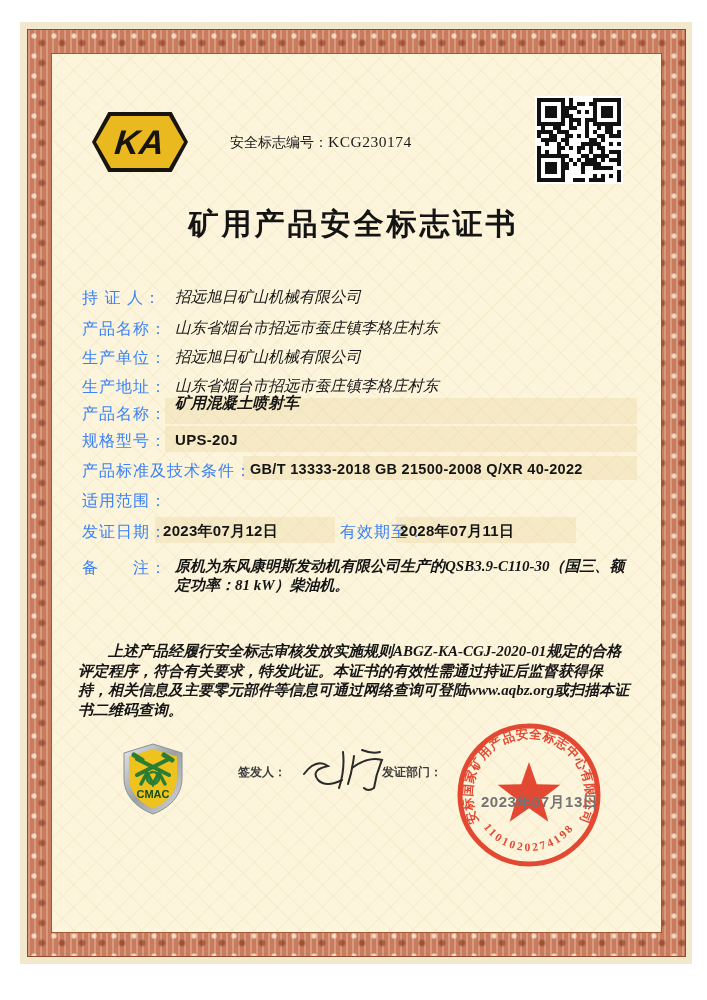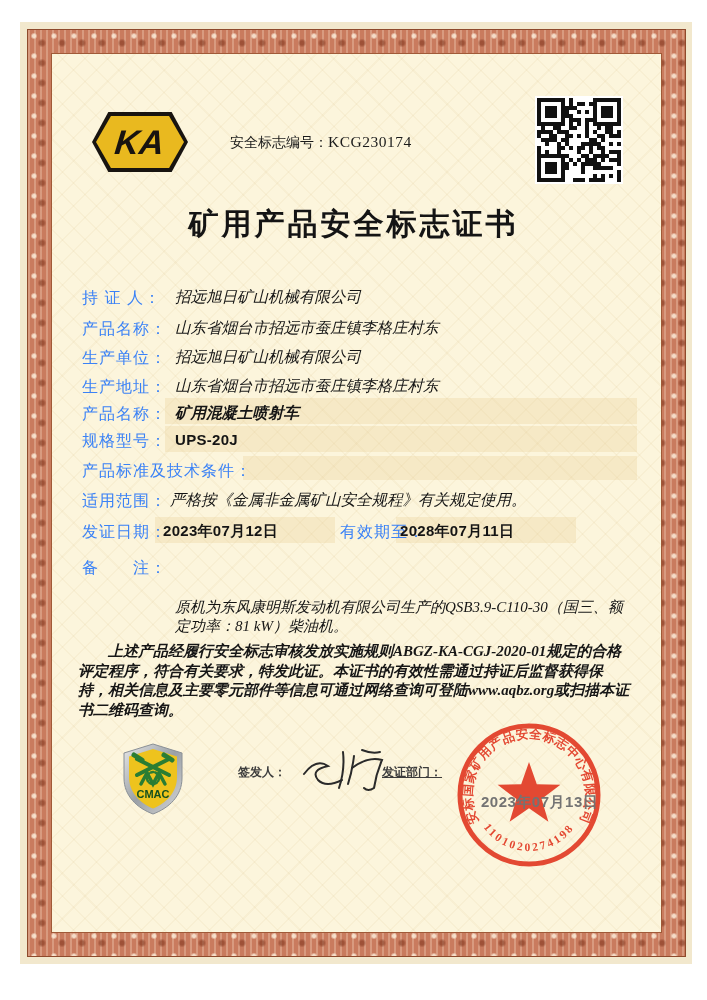--- a/index.html
+++ b/index.html
@@ -38,26 +38,26 @@
       font-weight:bold;color:#141414;letter-spacing:3px;font-family:"Liberation Serif",serif;}
   
   .lbl{position:absolute;left:82px;font-size:16px;font-weight:400;color:#3b82f6;
       letter-spacing:1px;white-space:nowrap;}
   .val{position:absolute;left:175px;font-size:15.5px;color:#141414;white-space:nowrap;}
   .kai{font-family:"Liberation Serif",serif;font-style:italic;}
   .kaib{font-family:"Liberation Serif",serif;font-style:italic;font-weight:bold;}
   .code{font-family:"Liberation Sans",sans-serif;font-weight:bold;letter-spacing:.3px;text-align:right;}
   .hbox{position:absolute;background:rgba(232,206,150,.30);}
   .remark-val{position:absolute;left:175px;top:557px;width:462px;font-size:15px;line-height:19px;
-      white-space:normal;font-family:"Liberation Serif",serif;font-style:italic;font-weight:normal;color:#141414;margin-top:41px;}
+      white-space:normal;font-family:"Liberation Serif",serif;font-style:italic;font-weight:bold;color:#141414;}
   .statement{position:absolute;left:78px;top:642px;width:554px;font-size:15px;line-height:19.5px;
       text-indent:2em;color:#161616;font-family:"Liberation Serif",serif;font-weight:bold;font-style:italic;}
   
   .signer,.dept{position:absolute;top:764px;font-size:12px;font-weight:600;color:#3c3c3c;white-space:nowrap;}
-  .signer{left:238px;} .dept{left:382px;text-decoration:underline;}
+  .signer{left:238px;} .dept{left:382px;}
   .sig{position:absolute;left:296px;top:744px;}
   .shield{position:absolute;left:118px;top:742px;}
   .stamp{position:absolute;left:453px;top:716px;}
   .stamp-date{position:absolute;left:481px;top:793px;font-size:15px;font-weight:bold;color:#737373;
       letter-spacing:.5px;z-index:5;white-space:nowrap;}
 </style>
 </head>
 <body>
 
 <div class="page">
@@ -236,29 +236,29 @@
   <div class="lbl" style="top:319px">产品名称：</div>
   <div class="val kai" style="top:318px">山东省烟台市招远市蚕庄镇李格庄村东</div>
 
   <div class="lbl" style="top:348px">生产单位：</div>
   <div class="val kai" style="top:347px">招远旭日矿山机械有限公司</div>
 
   <div class="lbl" style="top:377px">生产地址：</div>
   <div class="val kai" style="top:376px">山东省烟台市招远市蚕庄镇李格庄村东</div>
 
   <div class="lbl" style="top:404px">产品名称：</div>
-  <div class="val kaib" style="top:403px">矿用混凝土喷射车</div>
+  <div class="val kaib" style="top:393px">矿用混凝土喷射车</div>
 
   <div class="lbl" style="top:431px">规格型号：</div>
   <div class="val code" style="top:431px;font-size:15px">UPS-20J</div>
 
   <div class="lbl" style="top:461px">产品标准及技术条件：</div>
+  <div class="val code" style="top:461px;left:250px;font-size:14.5px">GB/T 13333-2018 GB 21500-2008 Q/XR 40-2022</div>
 
   <div class="lbl" style="top:491px">适用范围：</div>
-  <div class="val kai" style="top:490px;left:170px">严格按《金属非金属矿山安全规程》有关规定使用。</div>
 
   <div class="lbl" style="top:522px">发证日期：</div>
   <div class="val code" style="top:522px;left:163px;font-size:15px">2023年07月12日</div>
   <div class="lbl" style="top:522px;left:340px">有效期至：</div>
   <div class="val code" style="top:522px;left:400px;font-size:15px">2028年07月11日</div>
 
   <div class="lbl" style="top:558px">备　　注：</div>
   <div class="remark-val">原机为东风康明斯发动机有限公司生产的QSB3.9-C110-30（国三、额定功率：81 kW）柴油机。</div>
 
   <div class="statement">上述产品经履行安全标志审核发放实施规则ABGZ-KA-CGJ-2020-01规定的合格评定程序，符合有关要求，特发此证。本证书的有效性需通过持证后监督获得保持，相关信息及主要零元部件等信息可通过网络查询可登陆www.aqbz.org或扫描本证书二维码查询。</div>

